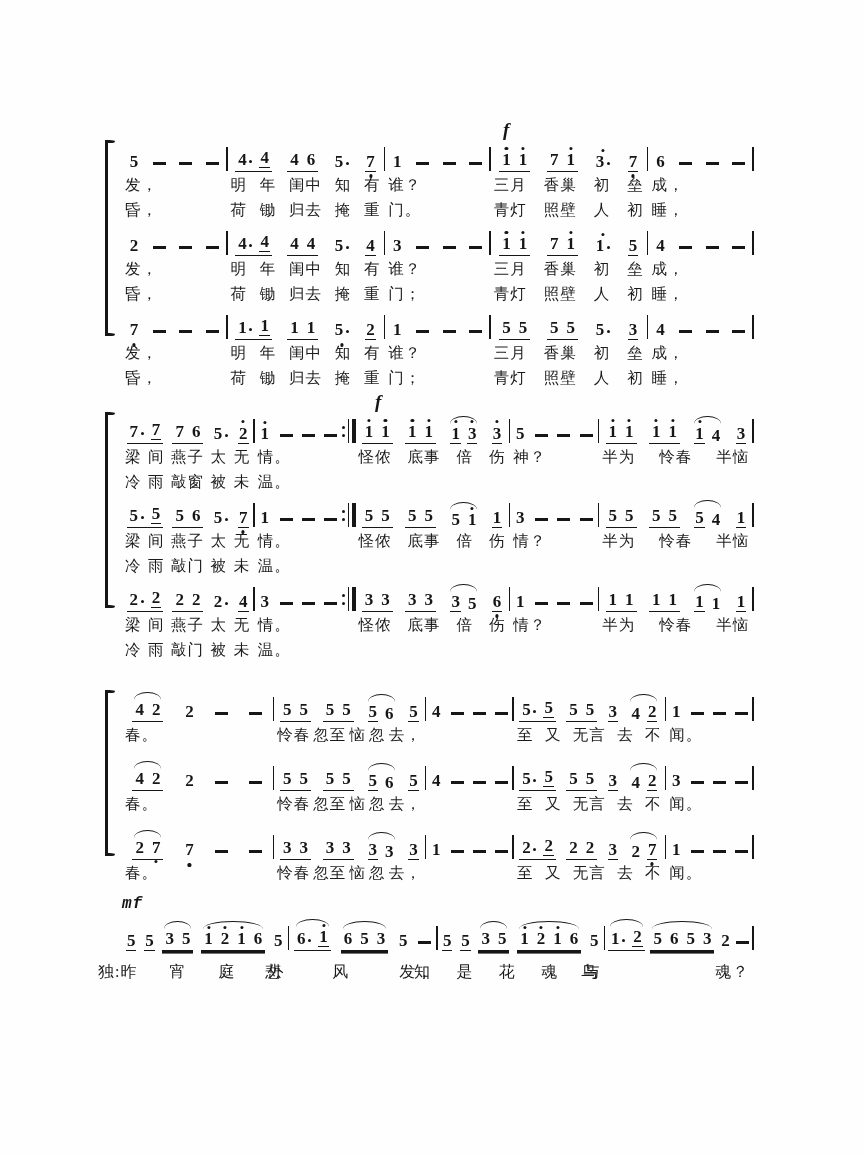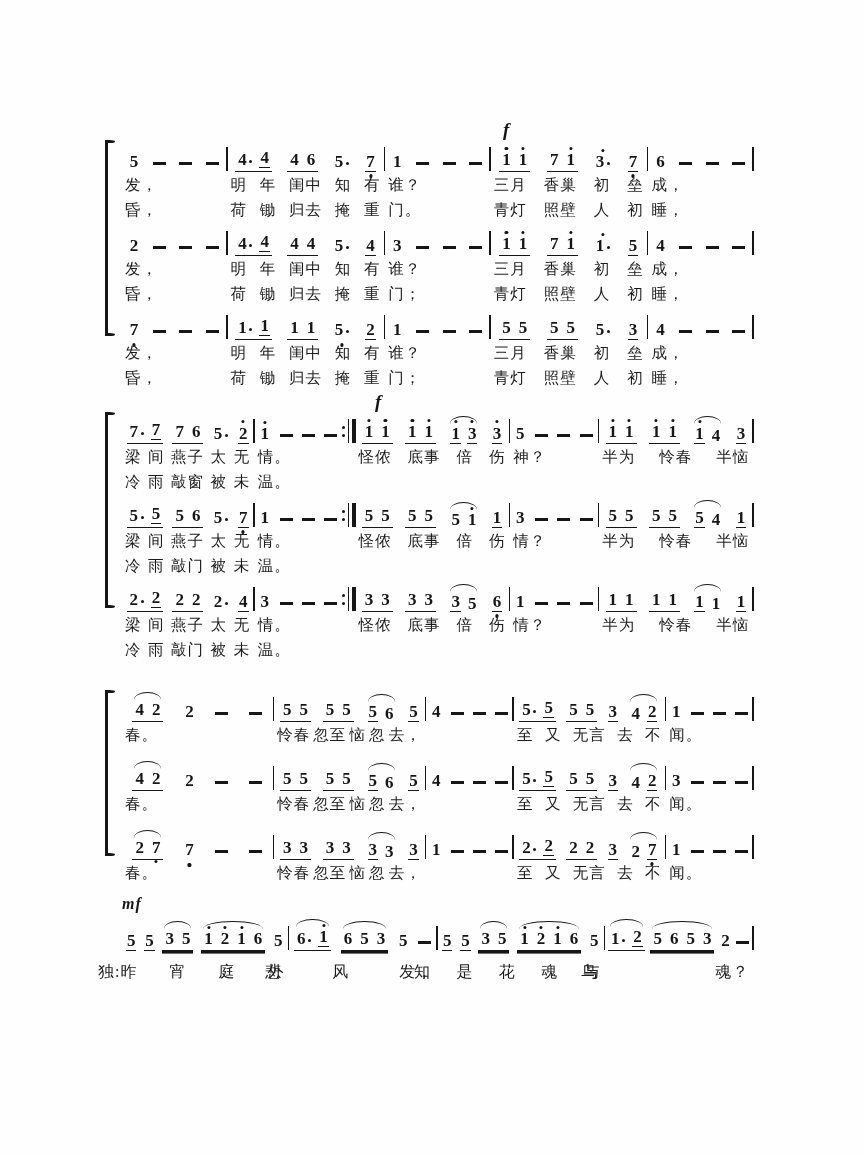--- a/index.html
+++ b/index.html
@@ -15,21 +15,21 @@
   .sys-s1 .bracket,.sys-s2 .bracket{height:192px;}
   .sys-s3 .bracket{height:162px;}
   .bracket::before,.bracket::after{content:"";position:absolute;left:-3.4px;width:10px;height:2.8px;
         background:#161616;border-radius:0 70% 70% 0;}
   .bracket::before{top:-2px;}
   .bracket::after{bottom:-2px;}
   
   .dyn{position:absolute;top:-27px;font:italic 700 19px "Liberation Serif",serif;letter-spacing:1px;}
   .sys-s1 .dyn{left:381px;}
   .sys-s2 .dyn{left:253px;}
-  .sys-solo .dyn{left:0px;top:-30px;font-size:16px;}
+  .sys-solo .dyn{left:0px;top:-30px;font-size:16px;font-family:Liberation Mono, monospace;}
   
   .vline{display:flex;align-items:flex-start;width:100%;margin-bottom:8px;}
   .sys-s3 .vline{margin-bottom:18px;}
   .sys-solo .vline{margin-bottom:0;}
   .measure{display:flex;flex-direction:column;min-width:0;flex-basis:0;}
   .notes{display:flex;justify-content:space-around;align-items:flex-end;height:26px;}
   .bar{flex:0 0 auto;width:1.7px;height:24px;background:#161616;margin-top:1px;}
   .rep{flex:0 0 auto;display:flex;align-items:flex-start;gap:2.5px;margin-top:1px;}
   .repdots{display:flex;flex-direction:column;justify-content:center;gap:5px;height:24px;}
   .repdots i{display:block;width:3px;height:3px;border-radius:50%;background:#161616;}

